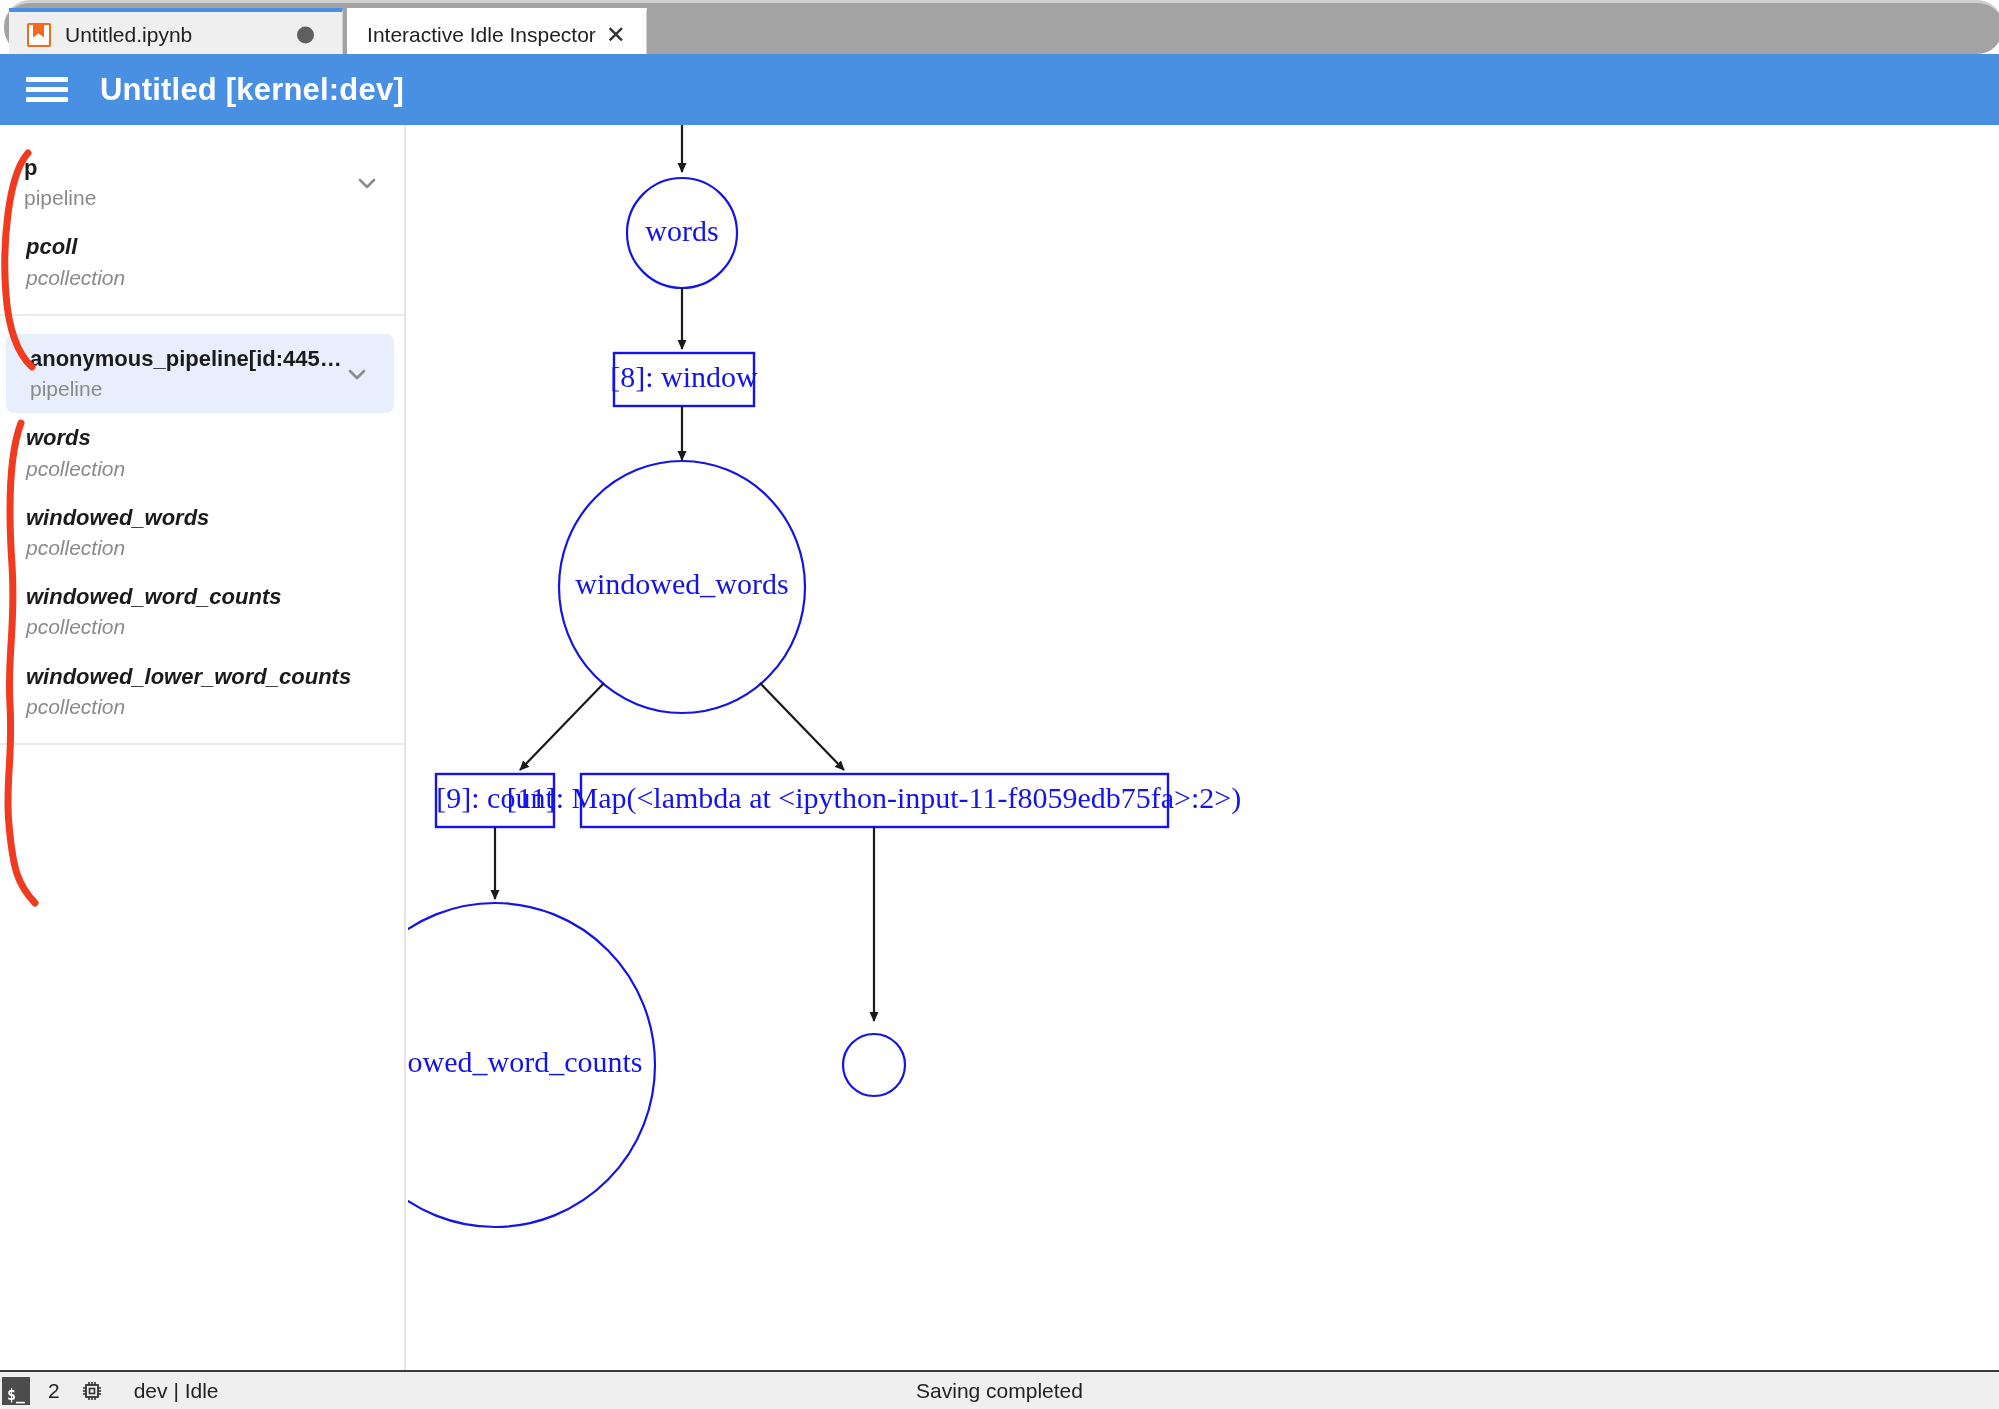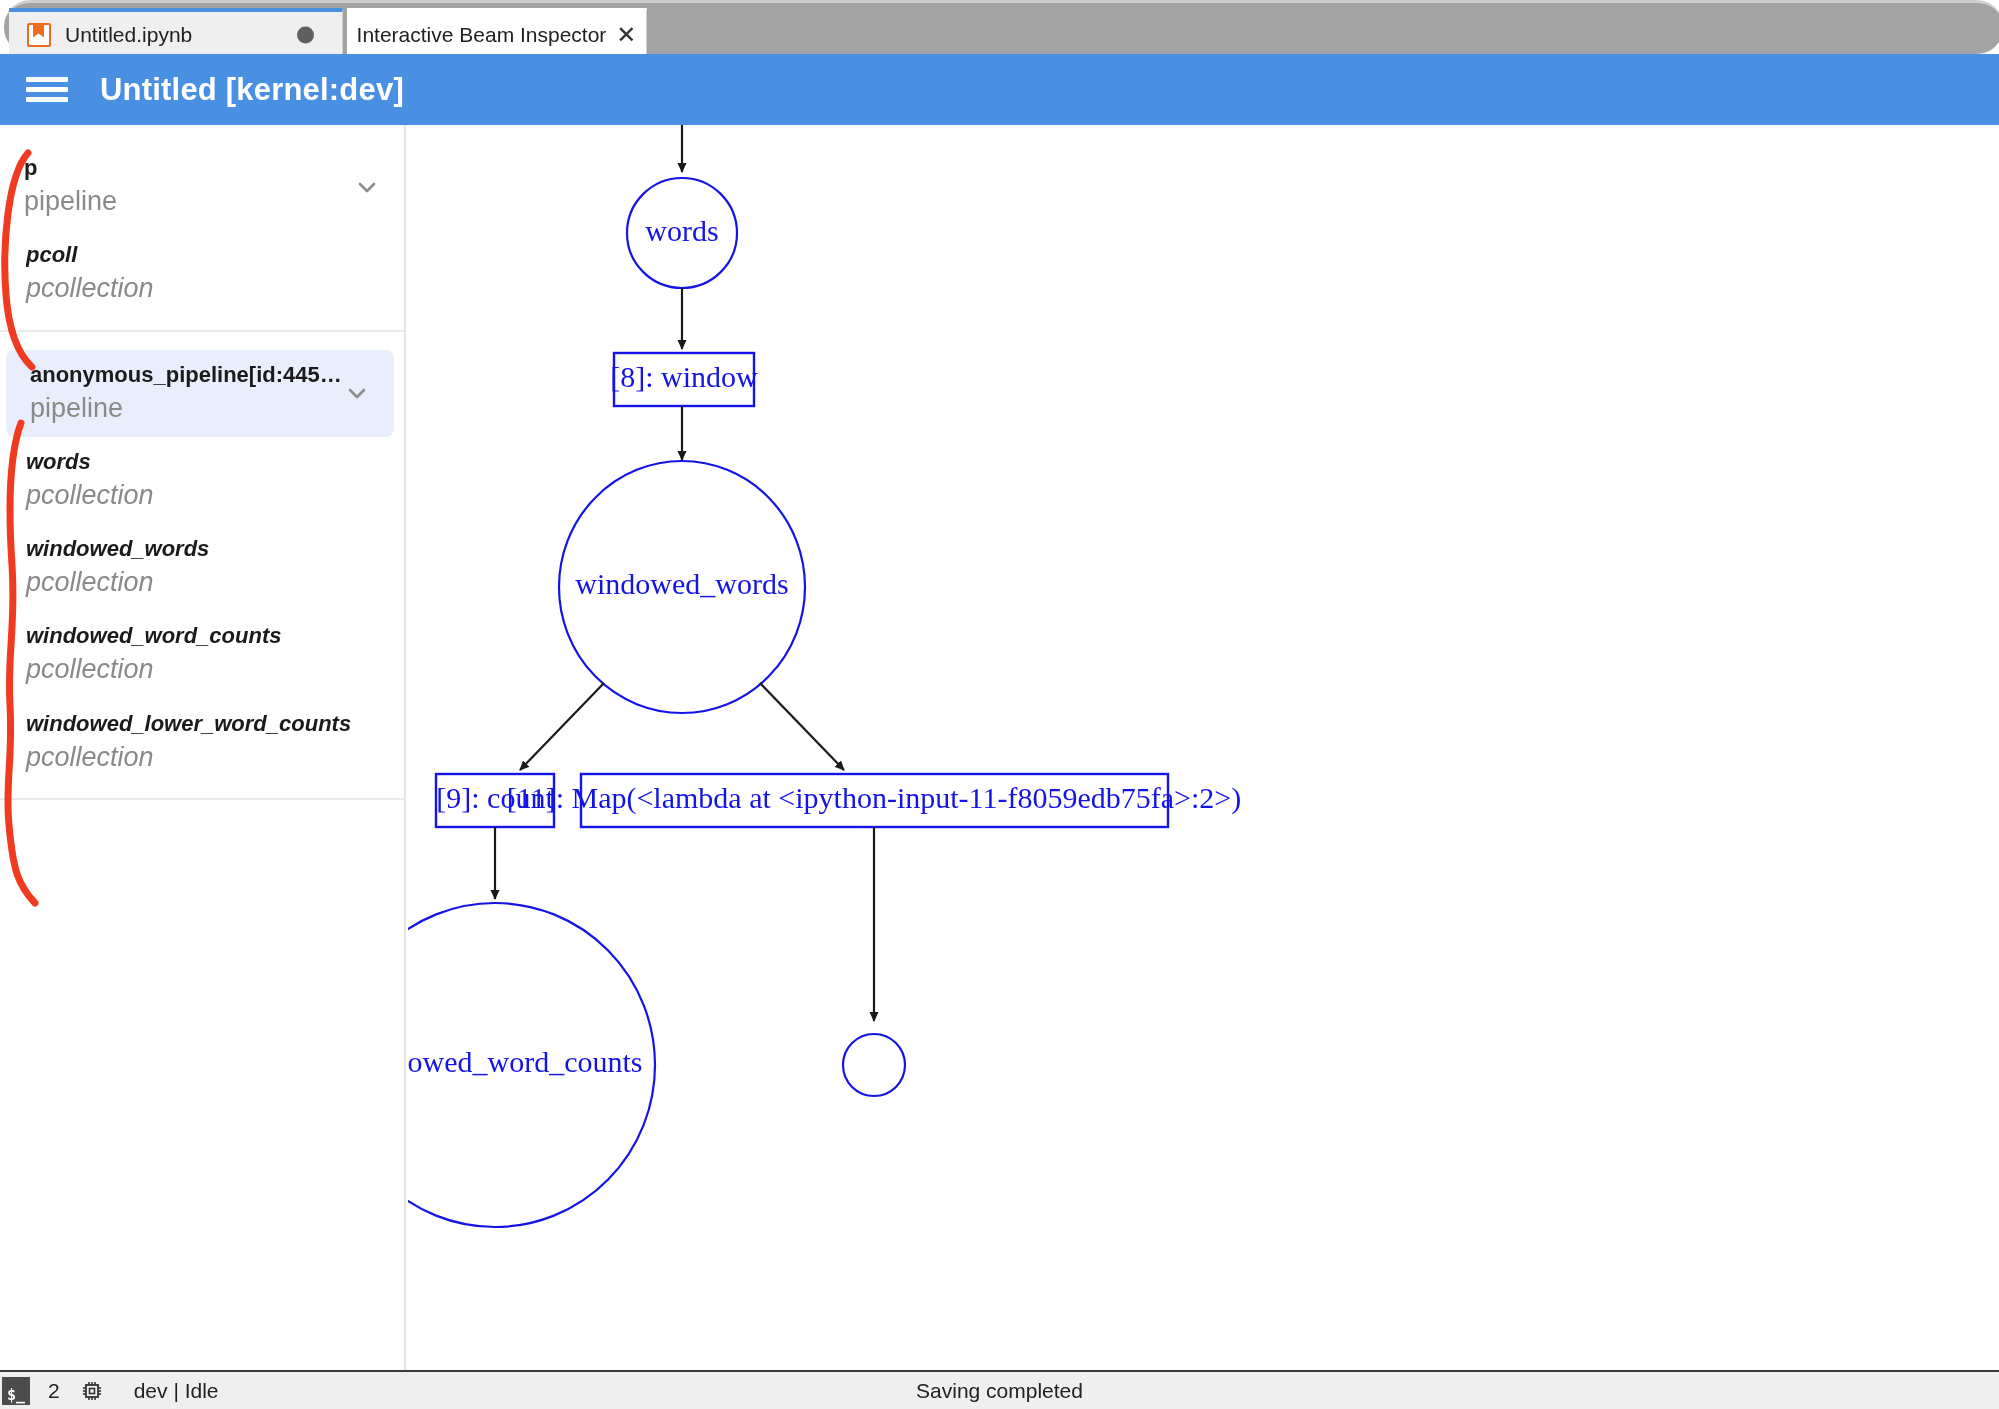--- a/index.html
+++ b/index.html
@@ -110,21 +110,21 @@
     background: #e8eefb;
     border-radius: 8px;
     margin: 0 10px 0 6px;
   }
   .sb-name {
     font-size: 22px; font-weight: 700; color: #1b1b1b;
     white-space: nowrap; overflow: hidden; text-overflow: ellipsis;
     line-height: 1.28;
   }
   .sb-type {
-    font-size: 27px; color: #8a8a8a; line-height: 1.3;
+    font-size: 21px; color: #8a8a8a; line-height: 1.3;
     margin-top: 2px;
   }
   .chev {
     position: absolute; right: 26px; top: 50%;
     transform: translateY(-50%);
     width: 22px; height: 22px;
   }
   .chev svg { display: block; }
 
   
@@ -179,21 +179,21 @@
 
 <div id="app">
 
   <div class="tabbar">
     <div class="tab tab-inactive">
       <span class="nb-icon"></span>
       <span class="tab-label">Untitled.ipynb</span>
       <span class="tab-dirty-dot"></span>
     </div>
     <div class="tab tab-active">
-      <span class="tab-label">Interactive Beam Inspector</span>
+      <span class="tab-label">Interactive Idle Inspector</span>
       <span class="tab-close">✕</span>
     </div>
   </div>
 
   <div class="header">
     <div class="hamburger">
       <span></span>
         <span></span>
         <span></span>
     </div>

